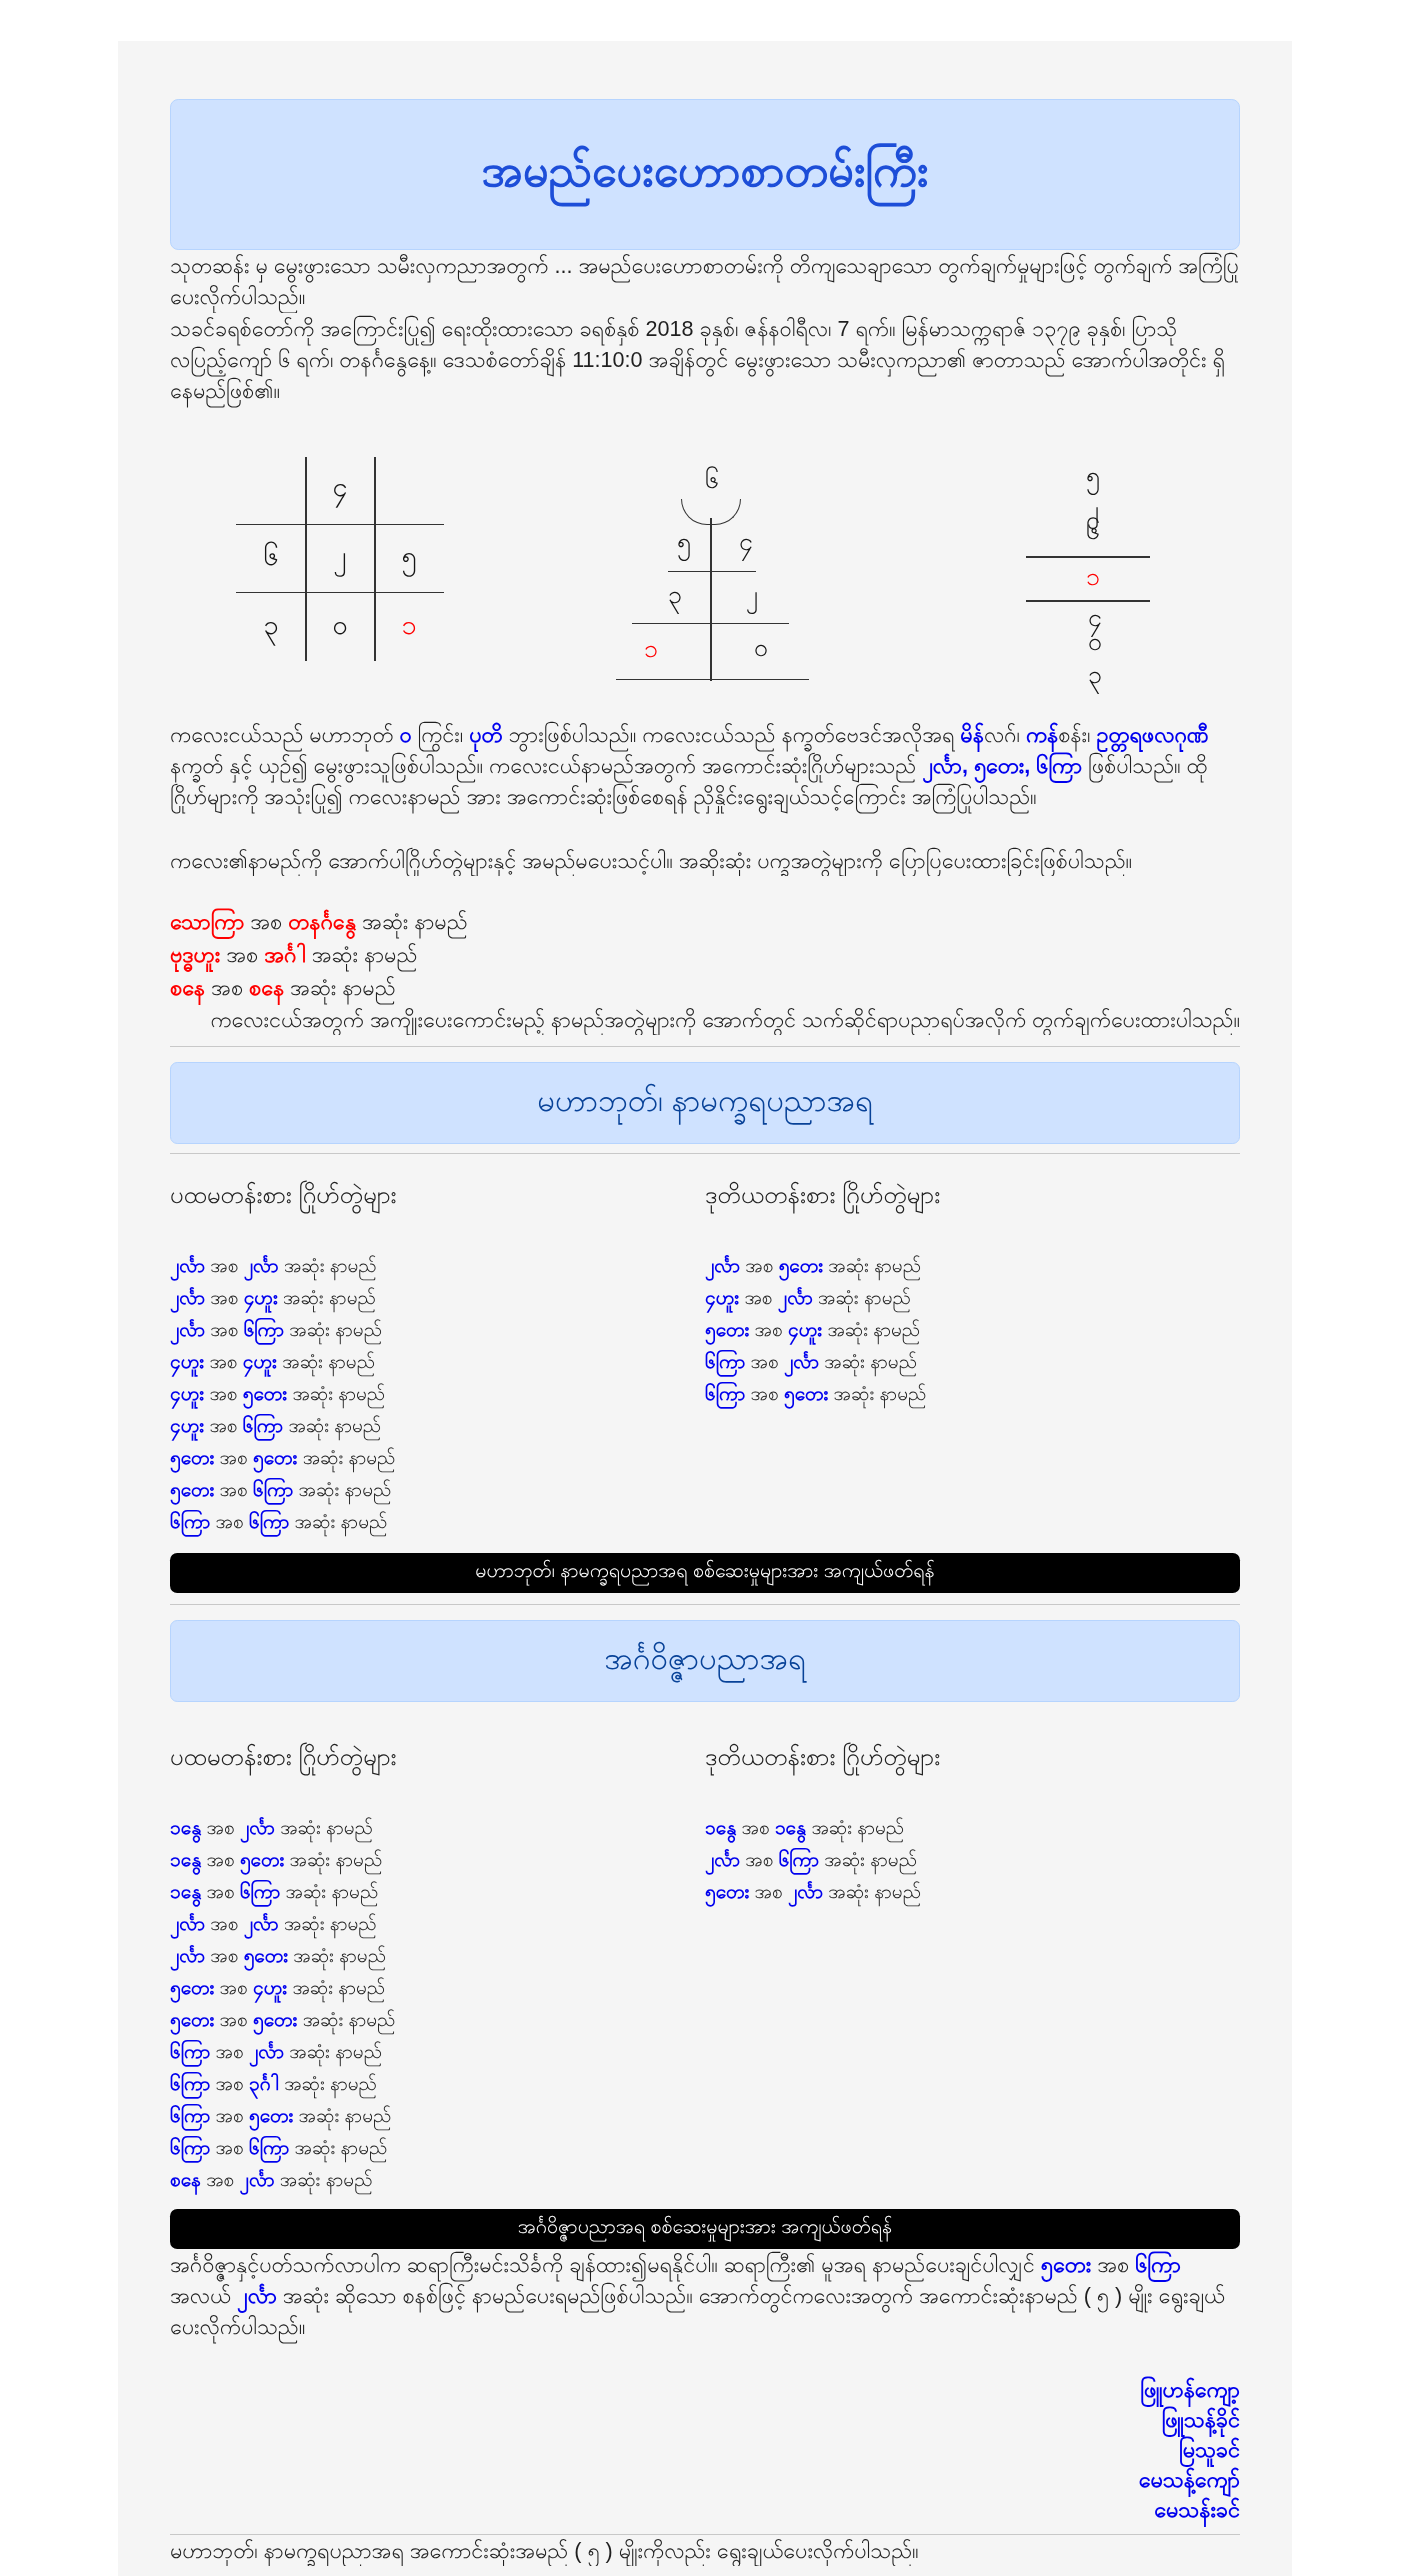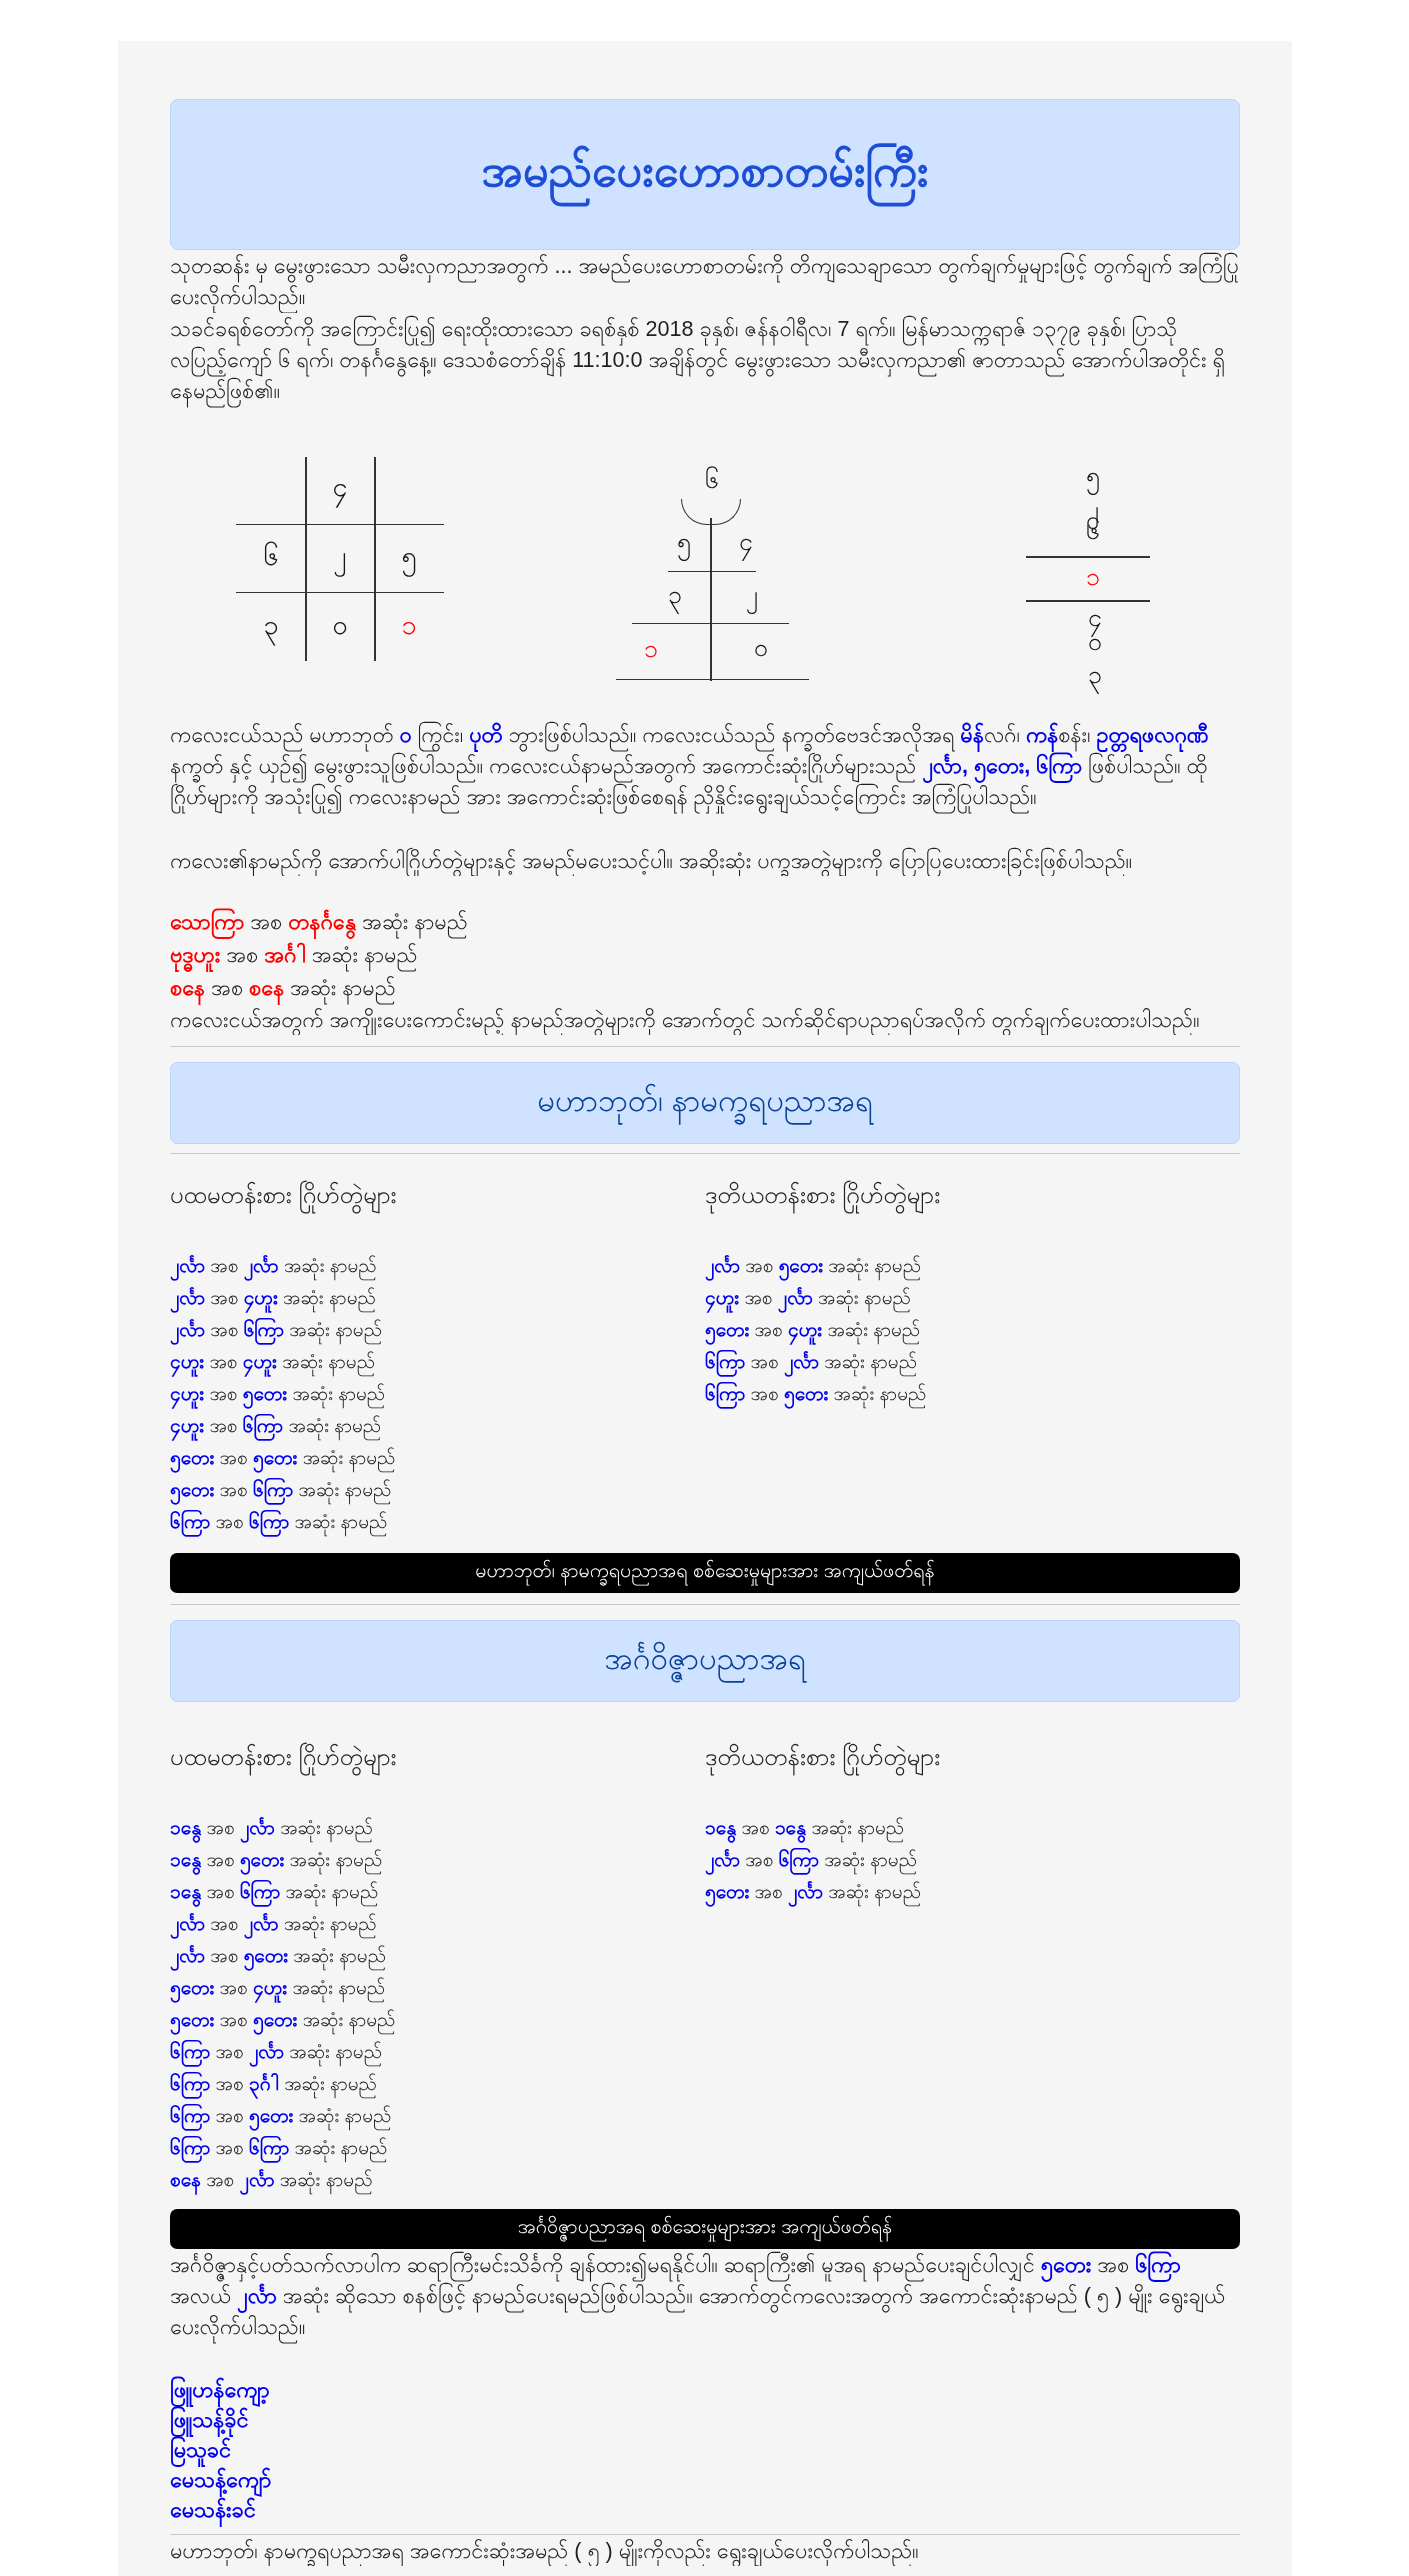--- a/index.html
+++ b/index.html
@@ -16,36 +16,36 @@
   .charts{position:relative;height:268px;margin-top:12.4px;}
   .chart{position:absolute;}
   .ln{position:absolute;background:#333;}
   .num{position:absolute;transform:translate(-50%,-50%);font-size:27px;color:#151515;white-space:nowrap;}
   .num.nred{color:#ff0000;}
   .c2 .num,.c3 .num{font-size:25px;}
   .arc{position:absolute;border:1.5px solid #333;border-top:none;border-radius:0 0 30px 30px;box-sizing:border-box;}
   .p34{margin-top:10.3px;} .p5{margin-top:25px;}
   .pair-list{margin-top:29px;font-size:21.6px;}
   .pair-list .pair{line-height:33px;}
-  .p6{margin-top:20.6px;}
+  .p6{margin-top:20.6px;text-align:right;}
   hr{border:none;border-top:1.5px solid #c8c8c8;margin:0;}
   .hr1{margin-top:10.3px;} .hr2{margin-top:9.3px;} .hr3{margin-top:11.3px;} .hr4{margin-top:9.3px;}
   .section-box{height:80px;display:flex;align-items:center;justify-content:center;background:#cfe2ff;border:1.5px solid #b6d4fe;border-radius:7.2px;}
   .section-box .t{font-size:31px;color:#084298;}
   .sb1{margin-top:15.5px;} .sb2{margin-top:14.4px;}
   .twocol{display:flex;}
   .twocol .col{width:50%;text-align:left;}
   .col-h{font-size:24px;color:#222;height:31px;line-height:31px;margin-bottom:40px;}
   .col .pair{font-size:19px;line-height:32px;}
   .cols1{margin-top:25px;} .cols2{margin-top:39px;}
   .btn{height:40px;display:flex;align-items:center;justify-content:center;background:#000000;border-radius:7.2px;cursor:pointer;}
   .btn .t{color:#ffffff;font-size:19.6px;}
   .btn1{margin-top:14.4px;} .btn2{margin-top:13.4px;}
   .p-min{margin-top:24px;}
-  .names{text-align:left;font-size:21.6px;}
+  .names{text-align:right;font-size:21.6px;}
   .names .name-line{line-height:30px;}
   .names1{margin-top:0;}
   .p-n2{margin-top:23px;}
 </style>
 </head>
 <body>
 
 <div class="card">
 
   <div class="title-box">

